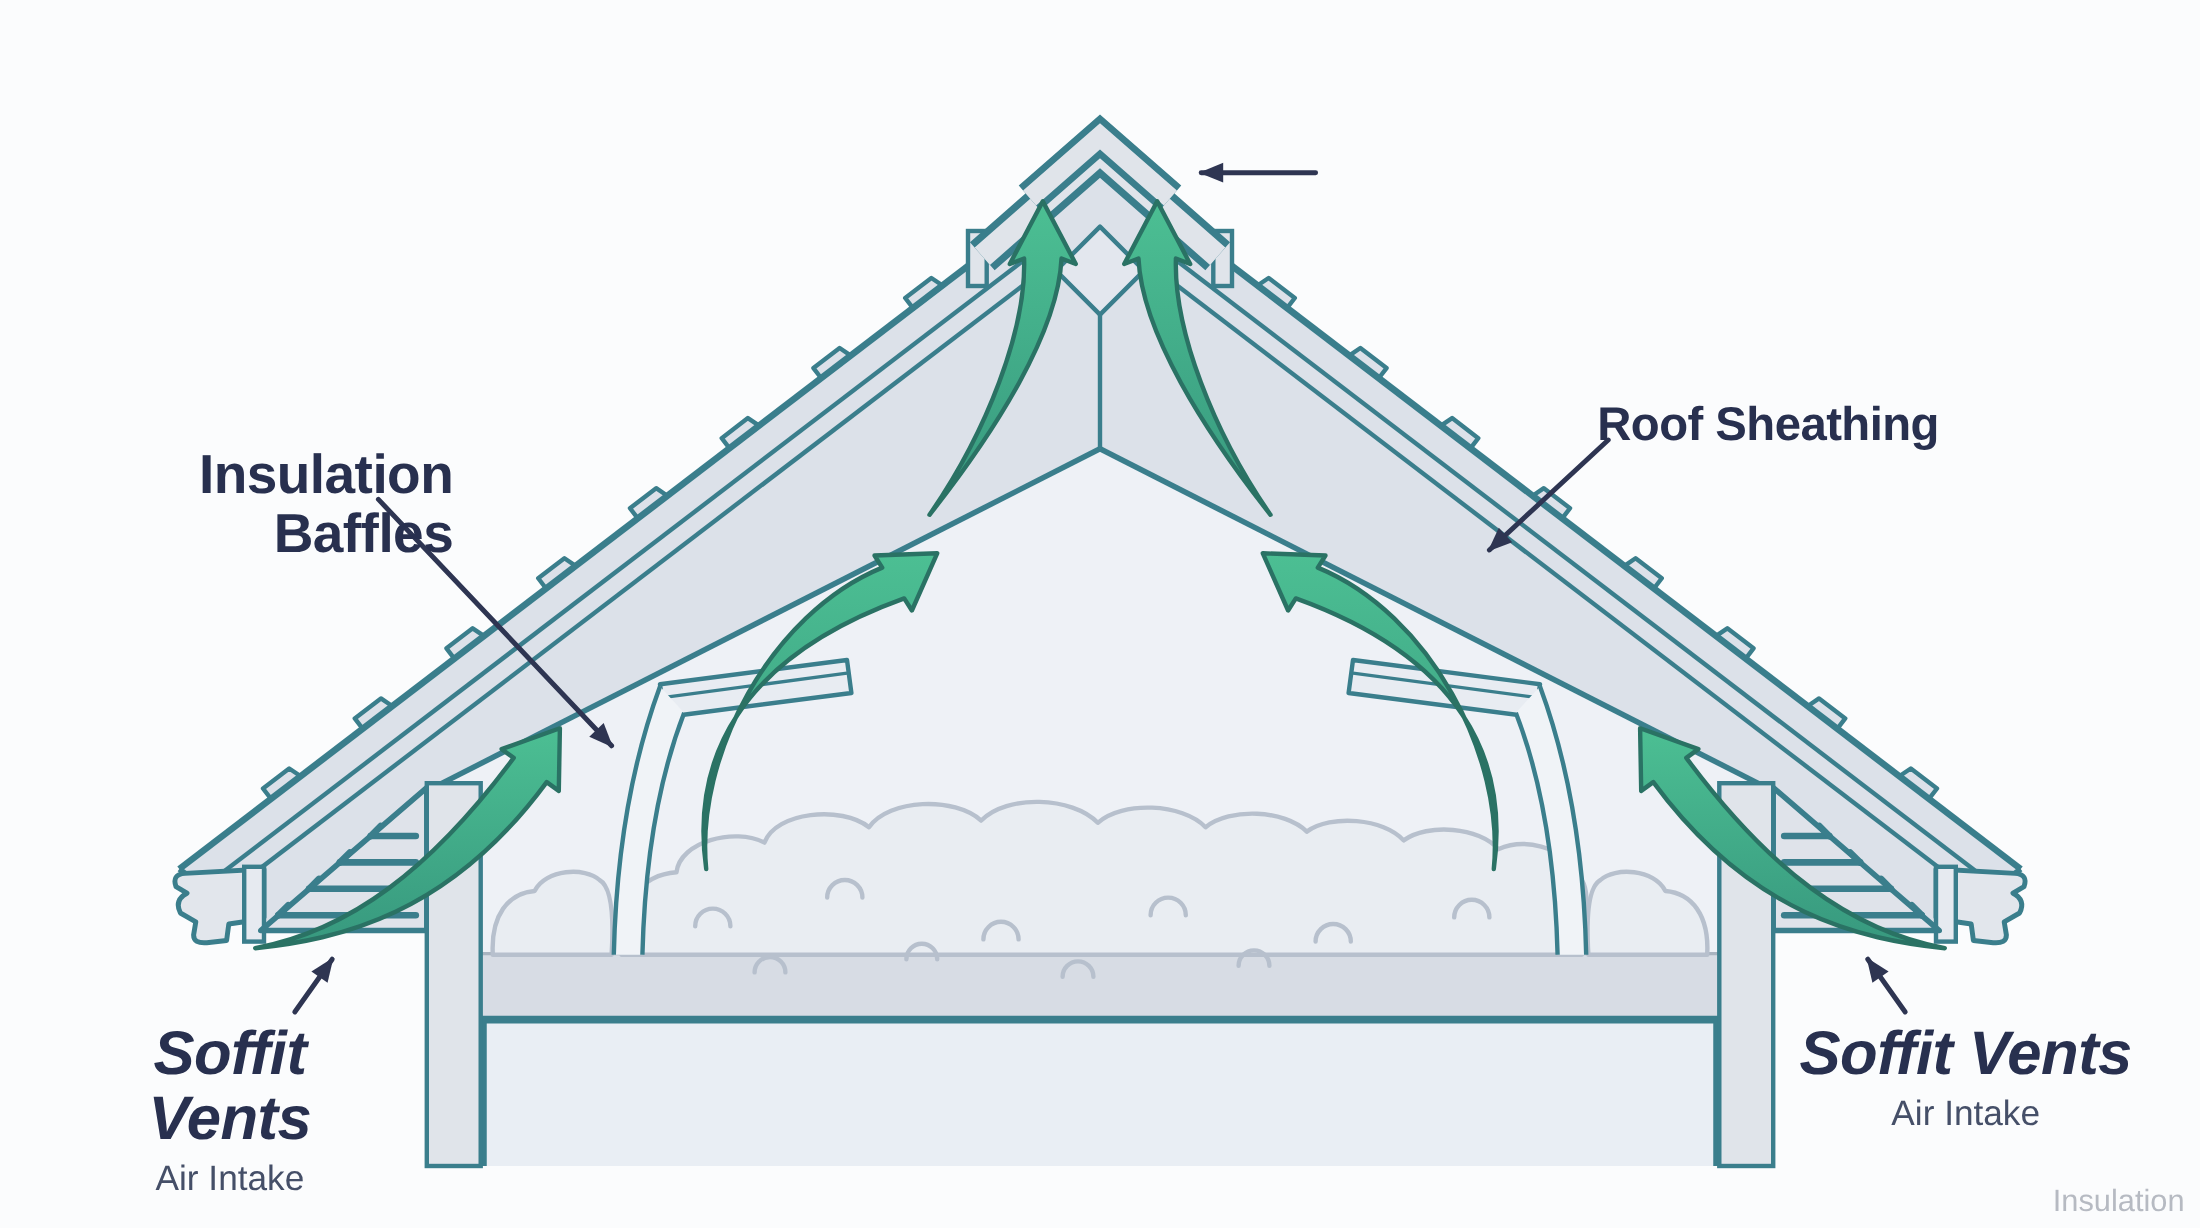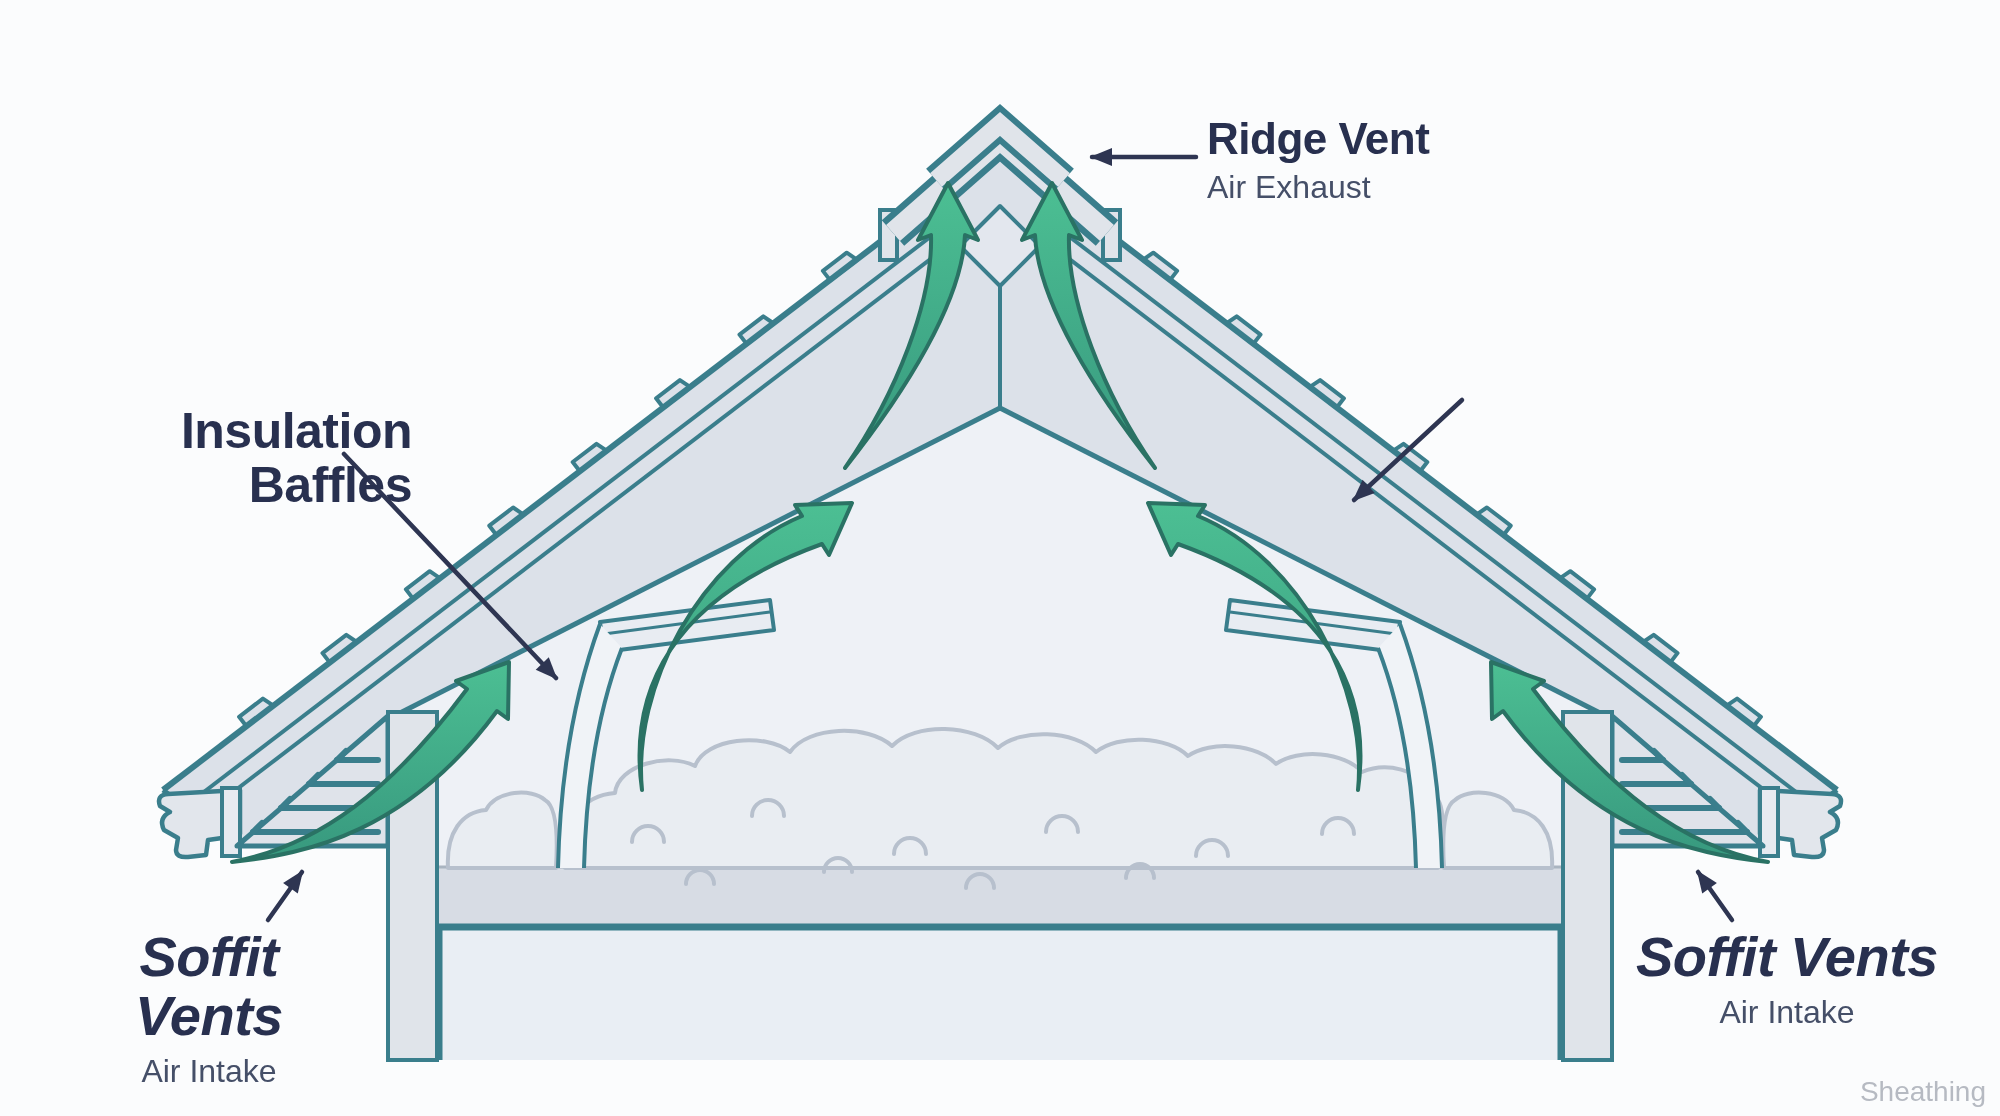--- a/index.html
+++ b/index.html
@@ -135,34 +135,33 @@
 
     <g stroke="#2e3552" stroke-width="4.5" stroke-linecap="round" fill="none">
       <line x1="1196" y1="157" x2="1092" y2="157" marker-end="url(#arrNavy)"></line>
       <line x1="1462" y1="400" x2="1354" y2="500" marker-end="url(#arrNavy)"></line>
       <line x1="344" y1="454" x2="556" y2="678" marker-end="url(#arrNavy)"></line>
       <line x1="268" y1="920" x2="302" y2="872" marker-end="url(#arrNavy)"></line>
       <line x1="1732" y1="920" x2="1698" y2="872" marker-end="url(#arrNavy)"></line>
     </g>
   </svg>
 
-  <div class="label label-ridge">
-    <div class="title">Ridge Vent</div>
-    <div class="subtitle">Air Exhaust</div>
+
+  <div class="label label-sheathing">
+    <div class="title">Roof Sheathing</div>
   </div>
-
 
   <div class="label label-baffles">
     <div class="title">Insulation Baffles</div>
   </div>
 
   <div class="label label-soffit-left">
     <div class="title">Soffit Vents</div>
     <div class="subtitle">Air Intake</div>
   </div>
 
   <div class="label label-soffit-right">
     <div class="title">Soffit Vents</div>
     <div class="subtitle">Air Intake</div>
   </div>
 
-  <div class="watermark">Sheathing</div>
+  <div class="watermark">Insulation</div>
 </div>
 
 </body></html>

